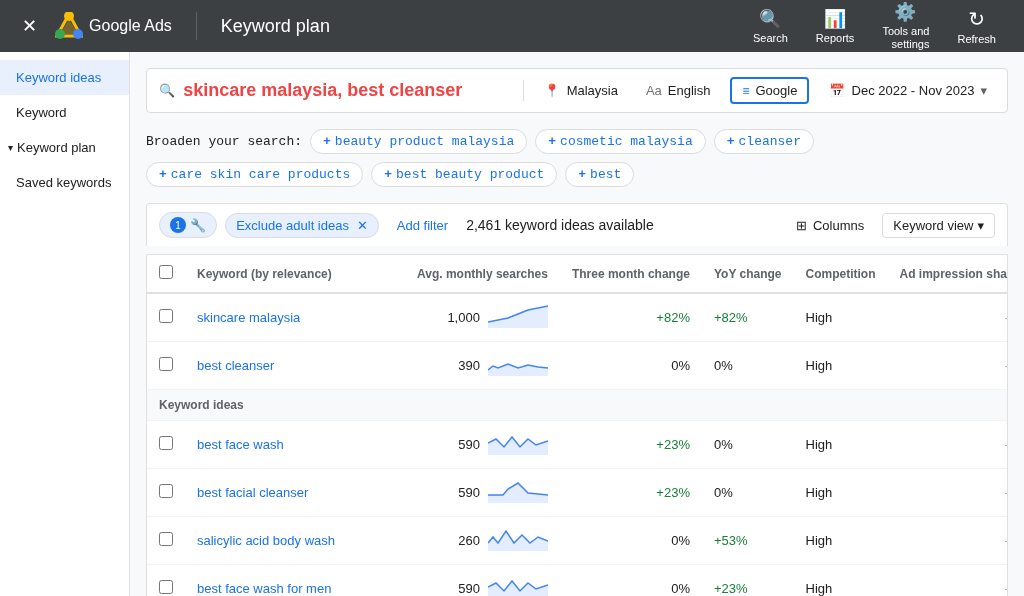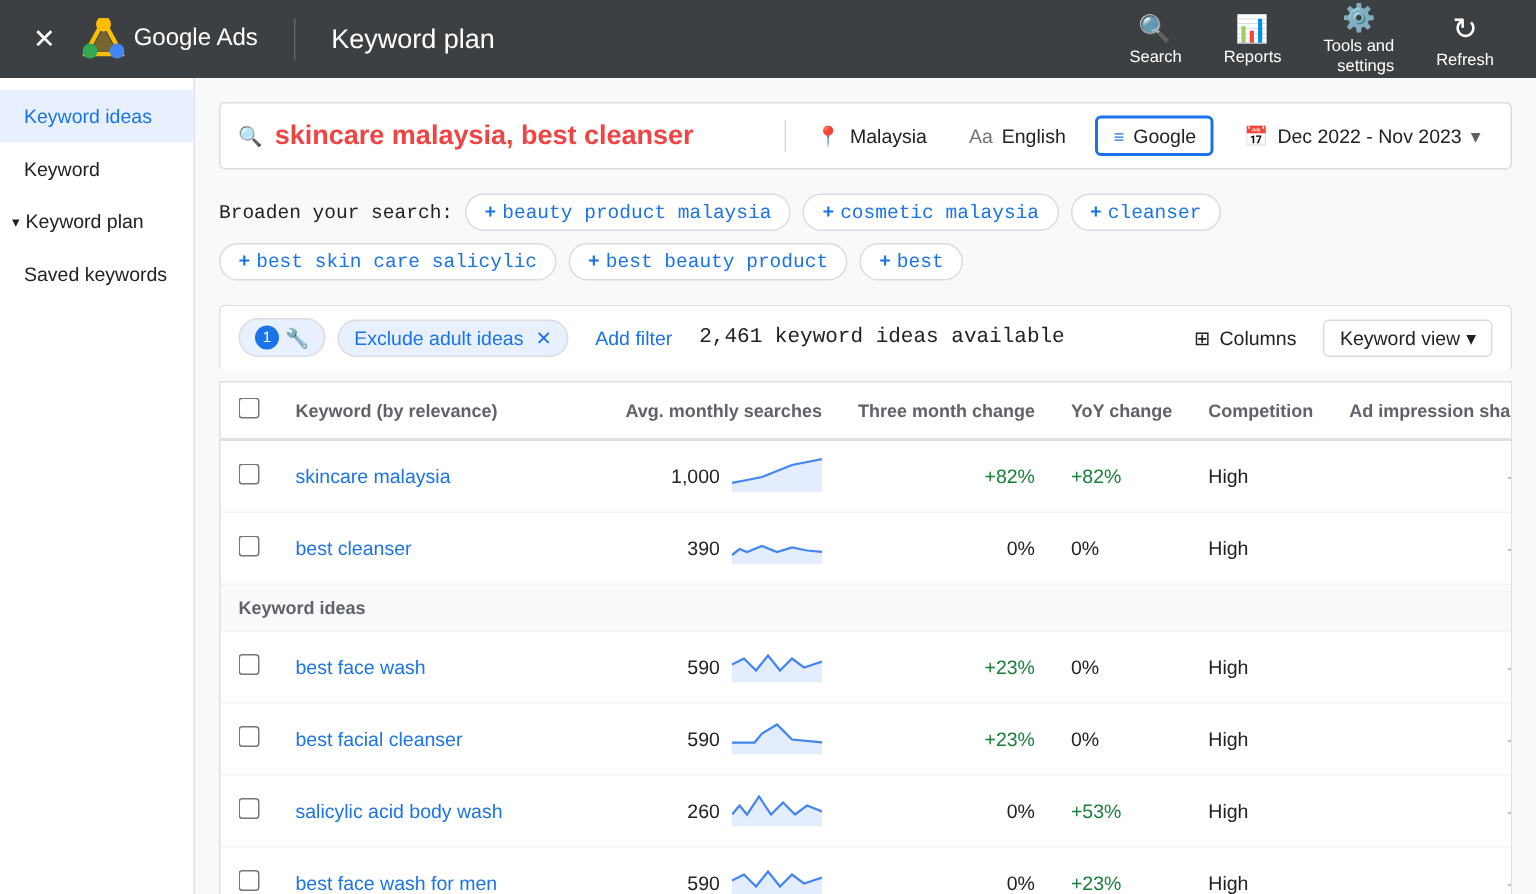--- a/index.html
+++ b/index.html
@@ -225,21 +225,20 @@
       cursor: pointer;
       font-size: 13px;
       color: #1a73e8;
       background: none;
       border: none;
     }
     .keyword-count {
       font-size: 14px;
       color: #202124;
       font-weight: 400;
-      font-family: Liberation Mono, monospace;
     }
     .toolbar-spacer { flex: 1; }
     .columns-btn {
       display: flex;
       align-items: center;
       gap: 6px;
       padding: 4px 10px;
       cursor: pointer;
       font-size: 13px;
       color: #202124;
@@ -418,21 +417,21 @@
       <div class="broaden-tag">
         <span class="plus">+</span>
         <span>cosmetic malaysia</span>
       </div>
       <div class="broaden-tag">
         <span class="plus">+</span>
         <span>cleanser</span>
       </div>
       <div class="broaden-tag">
         <span class="plus">+</span>
-        <span>best skin care salicylic</span>
+        <span>care skin care products</span>
       </div>
       <div class="broaden-tag">
         <span class="plus">+</span>
         <span>best beauty product</span>
       </div>
       <div class="broaden-tag">
         <span class="plus">+</span>
         <span>best</span>
       </div>
     </div>

